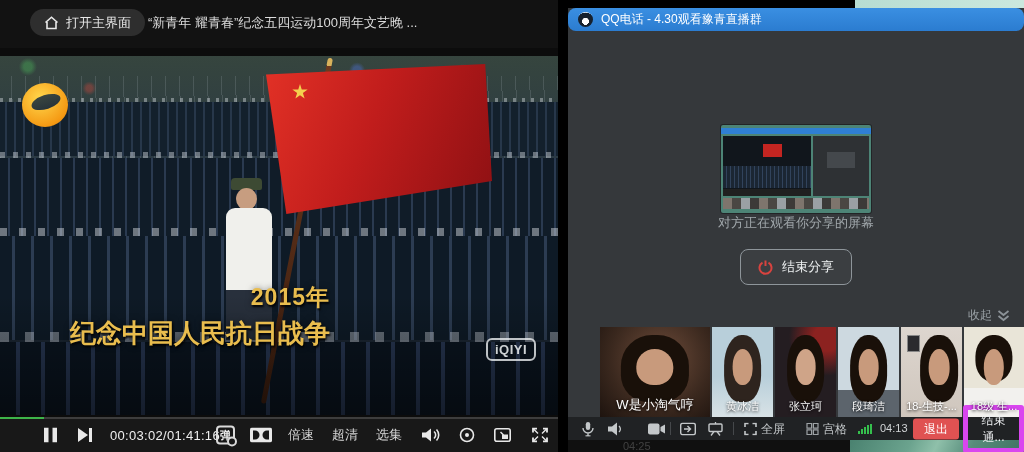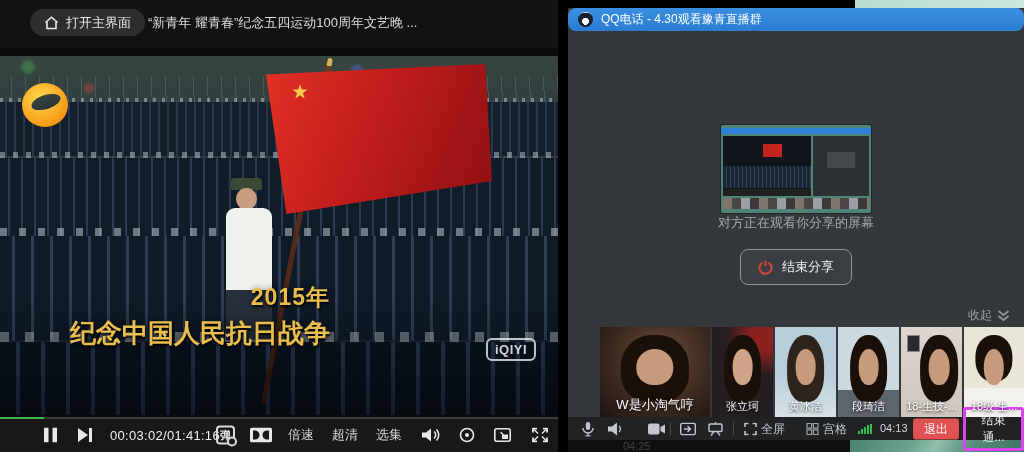--- a/index.html
+++ b/index.html
@@ -152,21 +152,21 @@
   .qq-toolbar { position:absolute; left:0; top:409px; width:456px; height:23px; background:#202224;
     color:#c3c7c9; }
   .qbtn { position:absolute; top:50%; transform:translateY(-50%); background:none; border:none;
     color:#c3c7c9; cursor:pointer; display:flex; align-items:center; gap:4px; font-size:12px;
     font-family:"Liberation Sans","DejaVu Sans",sans-serif; }
   .tdiv { position:absolute; top:5px; width:1px; height:13px; background:#45484b; }
   .sig { position:absolute; left:290px; top:7px; display:flex; align-items:flex-end; gap:1px; }
   .sig i { width:2px; background:#35c04d; display:block; }
   .dur { position:absolute; left:312px; top:5px; font-size:11px; color:#d2d5d7; }
   .exit { left:345px; background:#e05252; border-radius:3px; padding:2px 11px; color:#fff; }
-  .endcall { left:395px; border:3px solid #d946ef; border-radius:3px; padding:2px 7px; color:#eceef0; }
+  .endcall { left:395px; border:5px solid #d946ef; border-radius:3px; padding:2px 7px; color:#eceef0; }
 
   svg { display:block; }
 </style>
 </head>
 <body>
 
 <div class="stage">
 
   <div class="teal-top"></div>
   <div class="teal-bottom"></div>
@@ -301,25 +301,25 @@
         <svg width="13" height="12" viewBox="0 0 13 12">
             <path d="M1.5 1 L6.5 5 L11.5 1 M1.5 6 L6.5 10 L11.5 6" fill="none" stroke="#8c9398" stroke-width="1.8"></path>
           </svg>
       </span>
     </button>
 
     <div class="thumbs">
       <div class="thumb t1">
           <span class="nm">W是小淘气哼</span>
         </div>
+      <div class="thumb t3">
+          <span class="nm">黄冰洁</span>
+        </div>
       <div class="thumb t2">
           <span class="nm">张立珂</span>
-        </div>
-      <div class="thumb t3">
-          <span class="nm">黄冰洁</span>
         </div>
       <div class="thumb t4">
           <span class="nm">段琦洁</span>
         </div>
       <div class="thumb t5">
           <span class="frame"></span>
           <span class="nm">18-生技-...</span>
         </div>
       <div class="thumb t6">
           <span class="nm">18级 生...</span>

